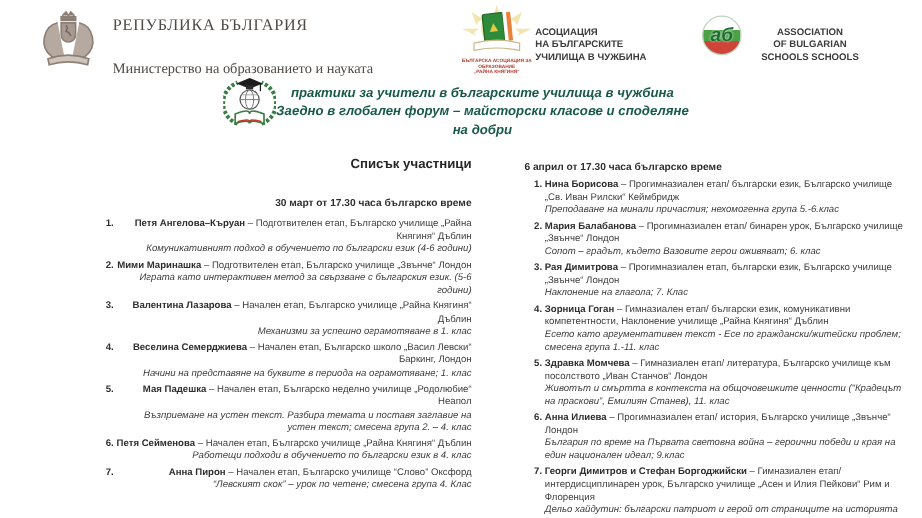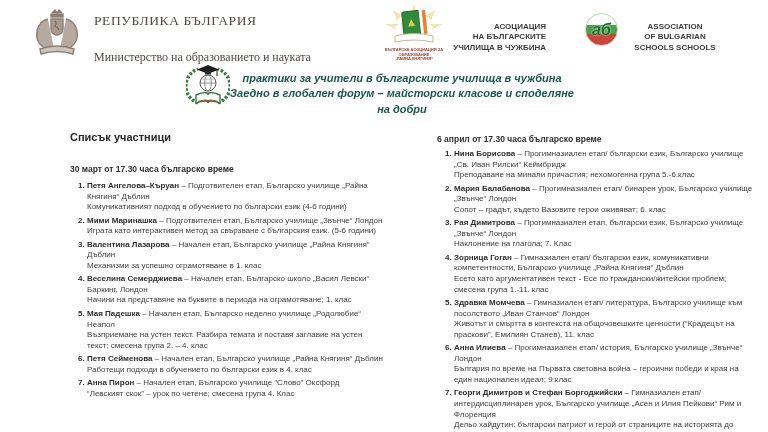--- a/index.html
+++ b/index.html
@@ -13,48 +13,48 @@
 
   
   .coa{left:28px;top:7px;}
   .ministry{left:94px;top:13px;font-family:"Liberation Serif",serif;color:#4f4a46;}
   .ministry .l1{font-size:13.5px;letter-spacing:.6px;}
   .ministry .l2{font-size:12px;margin-top:21px;}
 
   .dublin{left:379px;top:4px;width:70px;text-align:center;}
   .dublin .cap{font-size:4px;line-height:4.5px;color:#b33a2e;font-weight:700;margin-top:0px;}
 
-  .assoc-bg{left:446px;top:22px;width:100px;text-align:right;
+  .assoc-bg{left:446px;top:22px;width:100px;text-align:left;
     font-size:8px;font-weight:700;line-height:1.3;color:#3c3c3c;}
   .assoc-en{left:625px;top:22px;width:100px;text-align:center;
     font-size:8px;font-weight:700;line-height:1.3;color:#3c3c3c;}
 
   .ab-logo{left:585px;top:13px;width:31px;height:31px;border-radius:50%;
     background:linear-gradient(180deg,#ffffff 0 36%,#4aa146 36% 66%,#cf4339 66% 100%);
     border:1px solid #bcd4bd;display:flex;align-items:center;justify-content:center;}
   .ab-logo span{font-size:16px;font-weight:700;font-style:italic;color:#1d6b30;
     text-shadow:0 0 2px #ffffff;line-height:1;}
 
   
   .forum-logo{left:186px;top:62px;}
   .banner-title{left:226px;top:71px;width:352px;text-align:center;
     font-size:11px;font-weight:700;font-style:italic;color:#19594b;line-height:1.4;}
 
   
-  .col-left{left:70px;top:131px;width:313px;}
+  .col-left{left:80px;top:131px;width:313px;text-align:right;}
   .col-right{left:437px;top:134px;width:320px;}
   .list-title{font-size:11px;font-weight:700;color:#262626;}
   .session{font-size:8.5px;font-weight:700;color:#2e2e2e;}
   .col-left .session{margin-top:21px;}
   ol.plist{margin:7px 0 0 0;padding:0 0 0 17px;font-size:8px;line-height:1.32;color:#3d3d3d;}
   .col-right ol.plist{margin-top:5px;}
   ol.plist li{margin-bottom:3px;}
   ol.plist li::marker{font-weight:700;color:#2e2e2e;}
   .nm{font-weight:700;color:#2e2e2e;}
-  .tp{display:block;}
+  .tp{font-style:italic;display:block;}
 </style>
 </head>
 <body>
 
 <div class="abs coa">
   <svg width="58" height="50" viewBox="0 0 58 50">
     <g fill="none" stroke="#8c7f76" stroke-width="1.4">
       <path d="M24 6 l3 -3 2 3 2 -3 3 3" fill="#8c7f76"></path>
       <rect x="23" y="7" width="12" height="3" fill="#8c7f76"></rect>
       <path d="M23 12 h12 v10 a6 6 0 0 1 -12 0 z" fill="#a89a90"></path>
@@ -145,18 +145,18 @@
     <li><span class="nm">Анна Пирон</span><span class="ds"> – Начален етап, Българско училище “Слово” Оксфорд</span><span class="tp">“Левският скок” – урок по четене; смесена група 4. Клас</span></li>
   </ol>
 </div>
 
 <div class="abs col-right">
   <div class="session">6 април от 17.30 часа българско време</div>
   <ol class="plist">
     <li><span class="nm">Нина Борисова</span><span class="ds"> – Прогимназиален етап/ български език, Българско училище „Св. Иван Рилски“ Кеймбридж</span><span class="tp">Преподаване на минали причастия; нехомогенна група 5.-6.клас</span></li>
     <li><span class="nm">Мария Балабанова</span><span class="ds"> – Прогимназиален етап/ бинарен урок, Българско училище „Звънче“ Лондон</span><span class="tp">Сопот – градът, където Вазовите герои оживяват; 6. клас</span></li>
     <li><span class="nm">Рая Димитрова</span><span class="ds"> – Прогимназиален етап, български език, Българско училище „Звънче“ Лондон</span><span class="tp">Наклонение на глагола; 7. Клас</span></li>
-    <li><span class="nm">Зорница Гоган</span><span class="ds"> – Гимназиален етап/ български език, комуникативни компетентности, Българско училище „Райна Княгиня“ Дъблин</span><span class="tp">Есето като аргументативен текст - Есе по граждански/житейски проблем; смесена група 1.-11. клас</span></li>
+    <li><span class="nm">Зорница Гоган</span><span class="ds"> – Гимназиален етап/ български език, комуникативни компетентности, Наклонение училище „Райна Княгиня“ Дъблин</span><span class="tp">Есето като аргументативен текст - Есе по граждански/житейски проблем; смесена група 1.-11. клас</span></li>
     <li><span class="nm">Здравка Момчева</span><span class="ds"> – Гимназиален етап/ литература, Българско училище към посолството „Иван Станчов“ Лондон</span><span class="tp">Животът и смъртта в контекста на общочовешките ценности (“Крадецът на праскови”, Емилиян Станев), 11. клас</span></li>
     <li><span class="nm">Анна Илиева</span><span class="ds"> – Прогимназиален етап/ история, Българско училище „Звънче“ Лондон</span><span class="tp">България по време на Първата световна война – героични победи и края на един национален идеал; 9.клас</span></li>
     <li><span class="nm">Георги Димитров и Стефан Боргоджийски</span><span class="ds"> – Гимназиален етап/ интердисциплинарен урок, Българско училище „Асен и Илия Пейкови“ Рим и Флоренция</span><span class="tp">Дельо хайдутин: български патриот и герой от страниците на историята до Космоса; смесена група 8.-10. клас</span></li>
   </ol>
 </div>
 
 </body></html>

